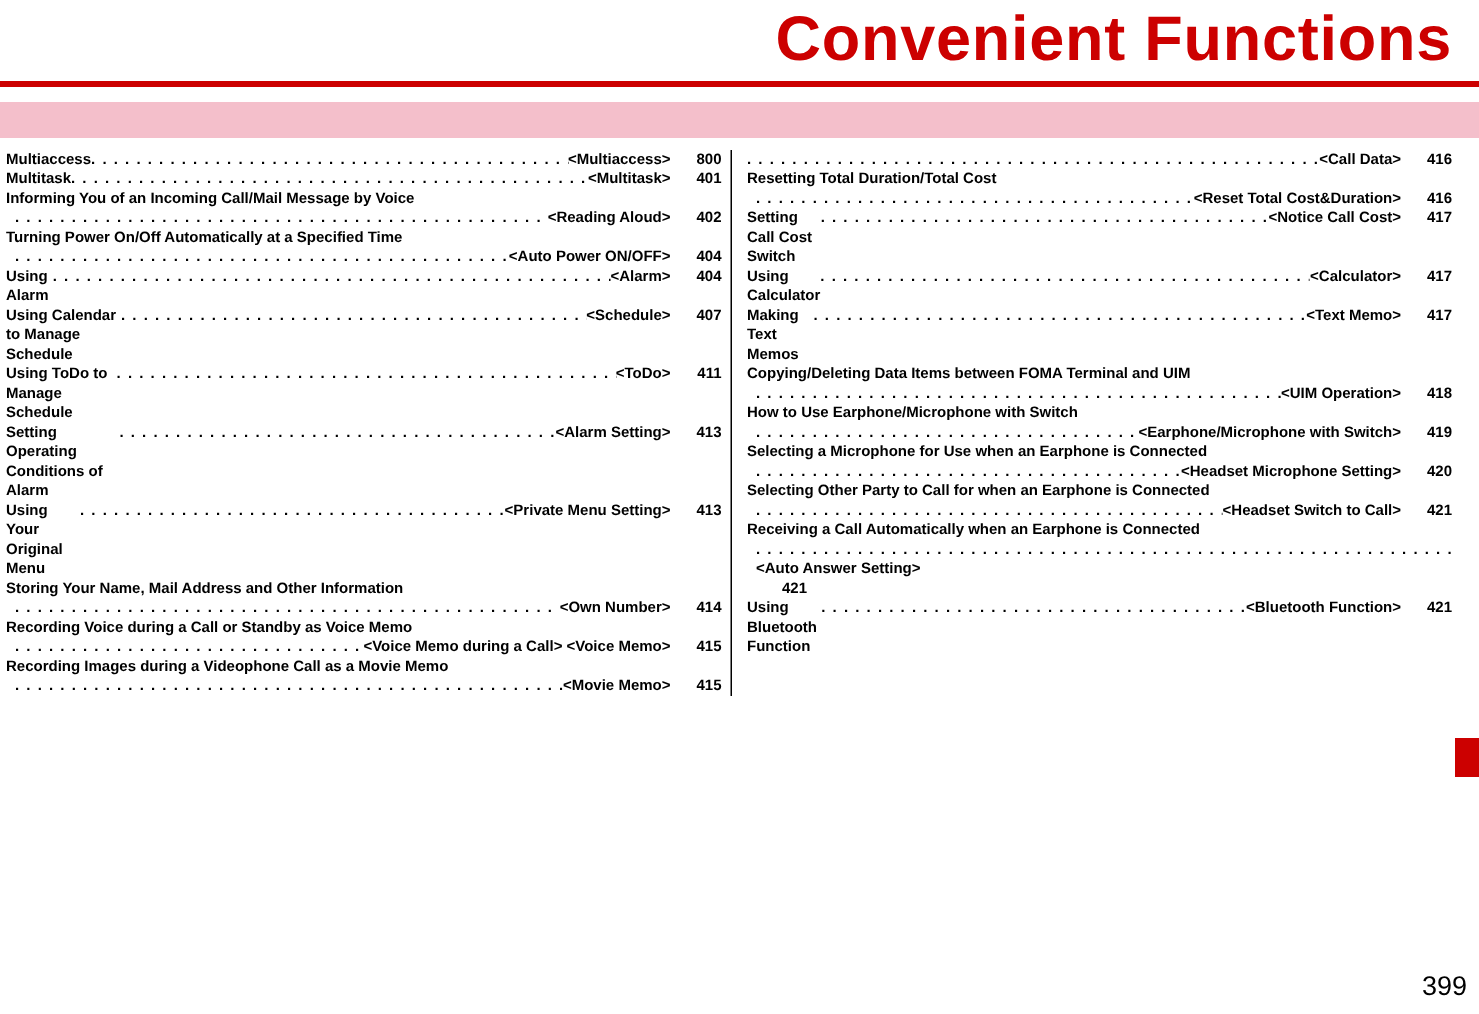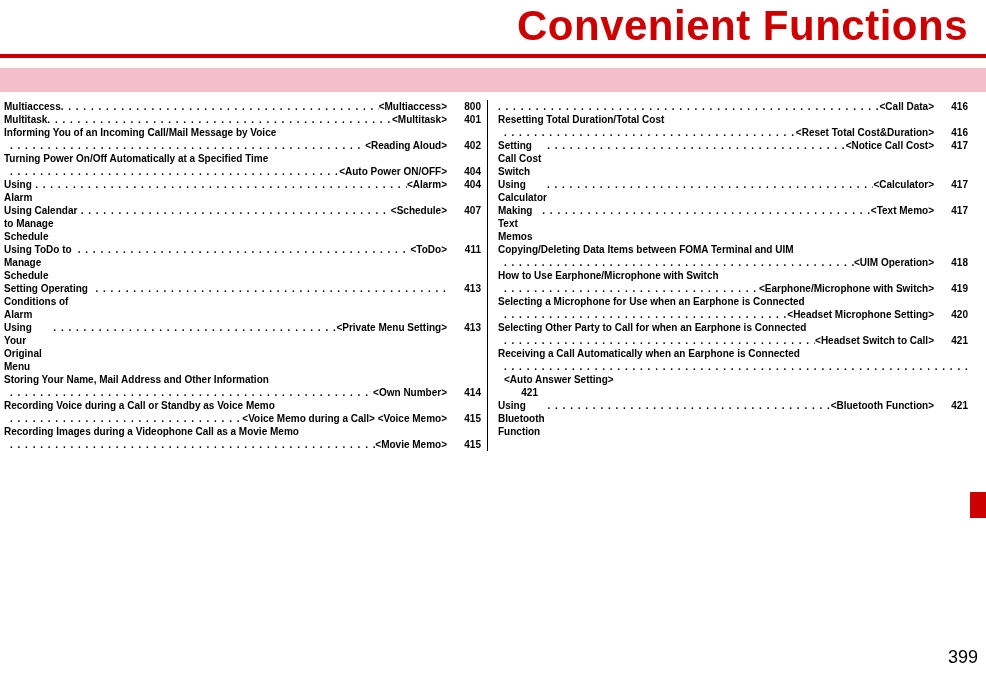--- a/index.html
+++ b/index.html
@@ -77,20 +77,21 @@
         </div>
         <div class="toc-item">
           <span class="toc-text">Using ToDo to Manage Schedule</span>
           <span class="toc-filler"></span>
           <span class="toc-ref"> &lt;ToDo&gt;</span>
           <span class="toc-page">411</span>
         </div>
         <div class="toc-item">
           <span class="toc-text">Setting Operating Conditions of Alarm</span>
           <span class="toc-filler"></span>
+          <span class="toc-ref"> &lt;Alarm Setting&gt;</span>
           <span class="toc-page">413</span>
         </div>
         <div class="toc-item">
           <span class="toc-text">Using Your Original Menu</span>
           <span class="toc-filler"></span>
           <span class="toc-ref"> &lt;Private Menu Setting&gt;</span>
           <span class="toc-page">413</span>
         </div>
         <div class="toc-item">
           <span class="toc-text">Storing Your Name, Mail Address and Other Information</span>

